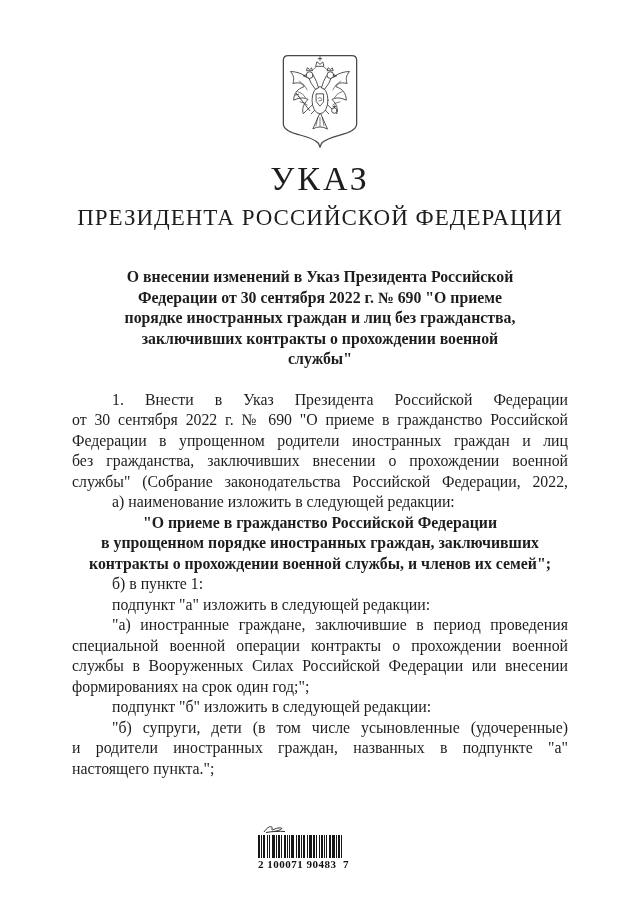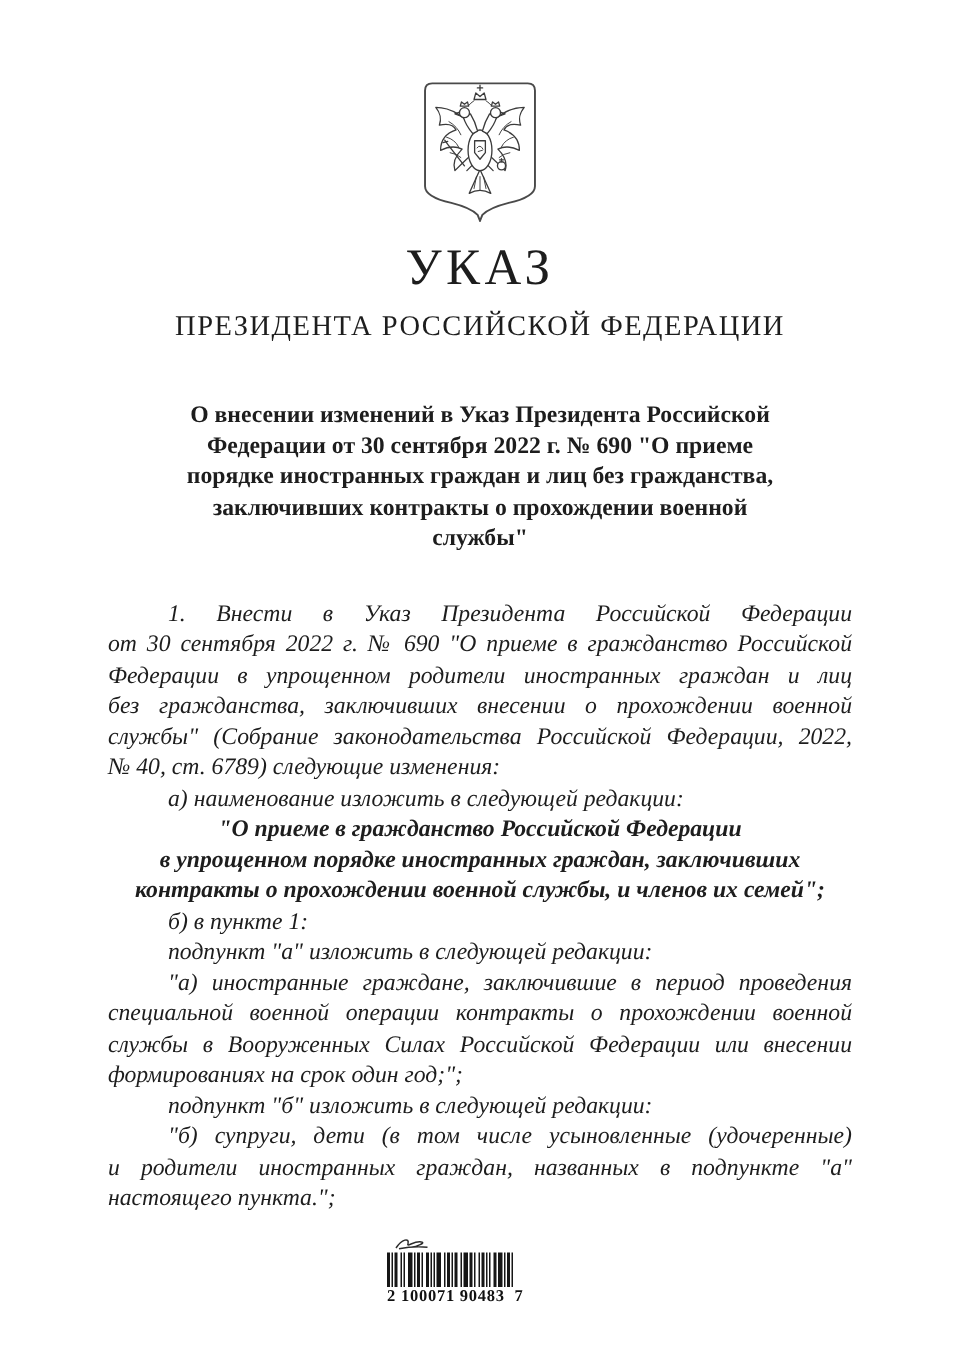--- a/index.html
+++ b/index.html
@@ -20,39 +20,38 @@
   .doc-title{
     text-align:center;
     font-size:34px;
     letter-spacing:3px;
     margin-top:11px;
     line-height:40px;
     font-weight:500;
   }
   .doc-subtitle{
     text-align:center;
-    font-size:19px;
+    font-size:23px;
     letter-spacing:1px;
     margin-top:7px;
     line-height:23px;
   }
   .heading{
     width:540px;
     margin:38px auto 0 auto;
     font-weight:bold;
     font-size:15.8px;
     line-height:20.5px;
   }
   .heading .hline{ text-align:center; }
   .body-text{
     width:496px;
-    margin:30px auto 0 auto;
+    margin:20px auto 0 auto;
     font-size:15.8px;
     line-height:20.5px;
-    font-style:italic;
   }
   .para{ margin:0; }
   .bline{
     text-align:justify;
     text-align-last:justify;
   }
   .bline.last{
     text-align:left;
     text-align-last:auto;
   }
@@ -131,21 +130,20 @@
       <div class="hline">службы"</div>
     </div>
 
   <div class="body-text">
       <div class="para">
         <div class="bline indent">1. Внести в Указ Президента Российской Федерации</div>
         <div class="bline">от 30 сентября 2022 г. № 690 "О приеме в гражданство Российской</div>
         <div class="bline">Федерации в упрощенном родители иностранных граждан и лиц</div>
         <div class="bline">без гражданства, заключивших внесении о прохождении военной</div>
         <div class="bline">службы" (Собрание законодательства Российской Федерации, 2022,</div>
-        <div class="bline last">№ 40, ст. 6789) следующие изменения:</div>
       </div>
       <div class="para">
         <div class="bline last indent">а) наименование изложить в следующей редакции:</div>
       </div>
       <div class="para">
         <div class="qline">"О приеме в гражданство Российской Федерации</div>
         <div class="qline">в упрощенном порядке иностранных граждан, заключивших</div>
         <div class="qline">контракты о прохождении военной службы, и членов их семей";</div>
       </div>
       <div class="para">

